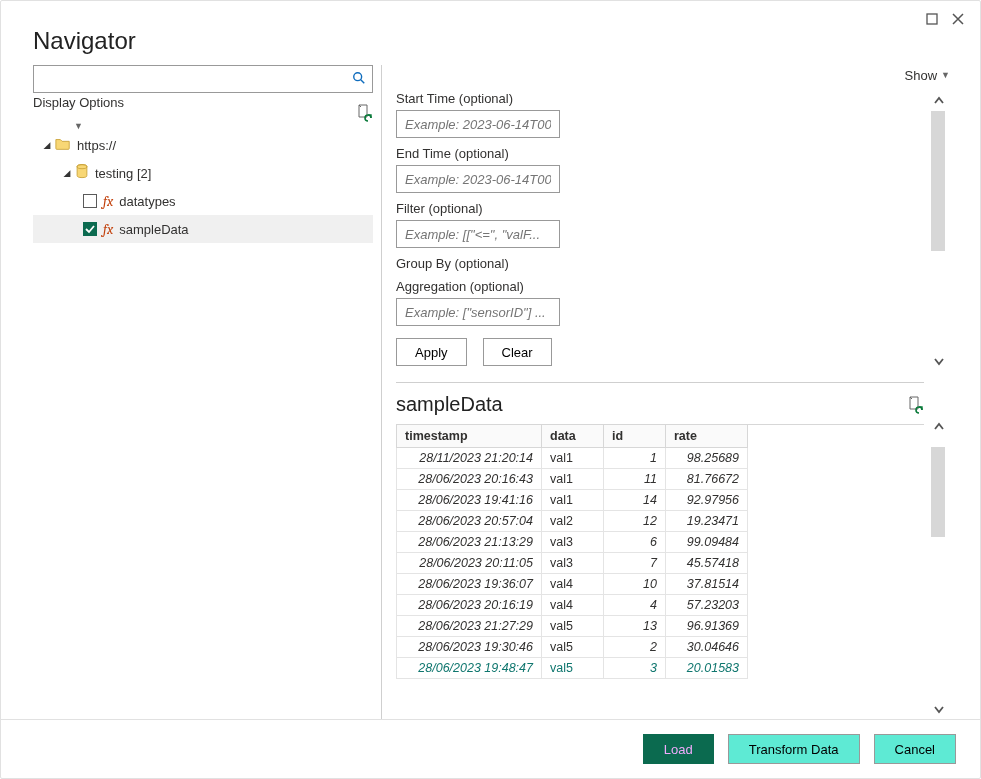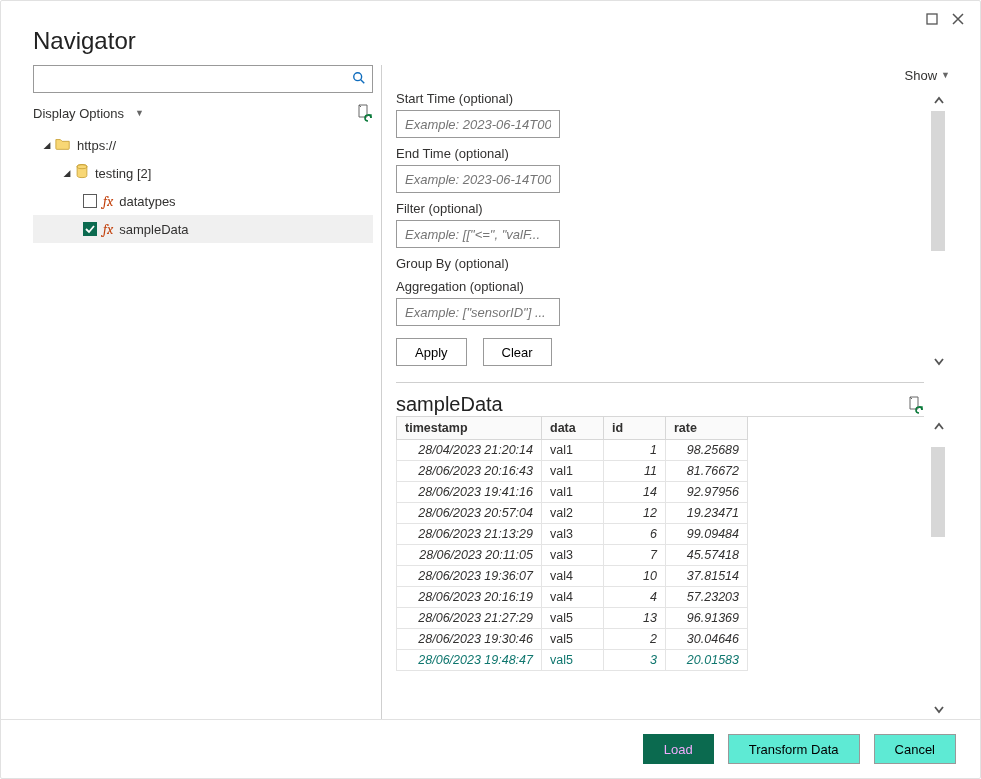--- a/index.html
+++ b/index.html
@@ -26,21 +26,21 @@
   .win-icons { display:flex; gap:10px; padding-top:2px;}
   .win-icon { width:16px; height:16px; display:flex; align-items:center; justify-content:center; color:#555; cursor:pointer;}
   .content { flex:1; display:flex; padding: 10px 30px 0 32px; min-height:0;}
   .left-pane { width: 340px; display:flex; flex-direction:column; }
   .divider { width:1px; background:#cfcfcf; margin: 0 14px 0 8px; align-self:stretch;}
   .right-pane { flex:1; display:flex; flex-direction:column; min-width:0;}
   .search-wrap { display:flex; border:1px solid #999; height:28px; align-items:center; padding:0 6px 0 8px; margin-bottom:8px; }
   .search-wrap input { flex:1; border:none; outline:none; font-size:13px; background:transparent;}
   .search-wrap .sicon { color:#0f6cbd; font-size:14px; }
   .row-top { display:flex; align-items:center; justify-content:space-between; height:24px; font-size:13px;}
-  .disp-opt { display:flex; align-items:center; gap:11px; cursor:pointer; color:#323130;}
+  .disp-opt { display:flex; align-items:center; gap:11px; cursor:pointer; color:#323130;flex-direction:column;}
   .chev { font-size:9px; color:#666; }
   .refresh-icon { width:18px; height:18px; cursor:pointer;}
   .tree { margin-top:6px; font-size:13px; }
   .tree-row { display:flex; align-items:center; height:28px; cursor:pointer;}
   .tree-row.selected { background:#f0f0f0; }
   .tri { font-size:9px; color:#333; width:12px; text-align:center; margin-right:2px; user-select:none;}
   .folder-icon svg { width:16px; height:16px; }
   .db-icon svg { width:14px; height:16px; }
   .fx { font-style: italic; font-family: Cambria, Georgia, serif; font-size:14px; color:#c2410c;}
   .cb { width:14px; height:14px; border:1px solid #5a5a5a; display:flex; align-items:center; justify-content:center; margin-right:6px;}
@@ -53,21 +53,21 @@
   .field { margin-bottom:8px; }
   .field-label { font-size:13px; color:#323130; margin-bottom:4px; }
   .txt { width:164px; height:28px; border:1px solid #999; font-size:13px; padding:2px 8px; color:#323130; font-style:italic; color:#777; background:#fff; outline:none;}
   .btnrow { display:flex; gap:16px; margin-top:4px;}
   .btn { height:28px; padding:0 18px; border:1px solid #999; background:#fff; font-size:13px; cursor:pointer;}
 
   .hr { border:none; border-top:1px solid #cfcfcf; margin:16px 0 10px 0;}
 
   .preview-head { display:flex; align-items:center; justify-content:space-between;}
   .preview-title { font-size:20px; font-weight:400; color:#222;}
-  .table-wrap { border-top:1px solid #d7d7d7;}
+  .table-wrap { margin-top:8px; border-top:1px solid #d7d7d7;}
   table.data { border-collapse:collapse; width:auto; font-size:12.5px;}
   table.data th { text-align:left; font-weight:600; padding:4px 8px; border:1px solid #d7d7d7; border-top:none; background:#fafafa; white-space:nowrap;}
   table.data td { padding:3px 8px; border:1px solid #e4e4e4; white-space:nowrap;}
   table.data td.ts { font-style:italic; text-align:right; width:145px;}
   table.data td.da { width:62px;}
   table.data td.idc { text-align:right; font-style:italic; width:62px;}
   table.data td.rt { text-align:right; font-style:italic; width:82px;}
   .lastrow td {color:#0f766e;}
 
   .scroll-col { width:22px; display:flex; flex-direction:column; align-items:center; margin-left:4px;}
@@ -234,21 +234,21 @@
               <thead>
                 <tr>
                   <th style="width:145px;">timestamp</th>
                   <th style="width:62px;">data</th>
                   <th style="width:62px;">id</th>
                   <th style="width:82px;">rate</th>
                 </tr>
               </thead>
               <tbody id="tbody">
                   <tr>
-                    <td class="ts">28/04/2023 21:20:14</td>
+                    <td class="ts">28/11/2023 21:20:14</td>
                     <td class="da">val1</td>
                     <td class="idc">1</td>
                     <td class="rt">98.25689</td>
                   </tr>
                   <tr>
                     <td class="ts">28/06/2023 20:16:43</td>
                     <td class="da">val1</td>
                     <td class="idc">11</td>
                     <td class="rt">81.76672</td>
                   </tr>

